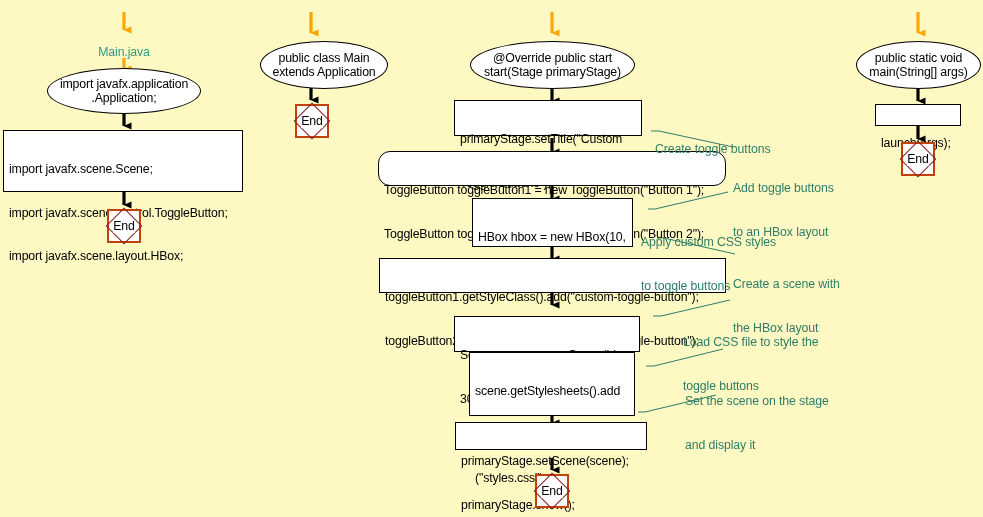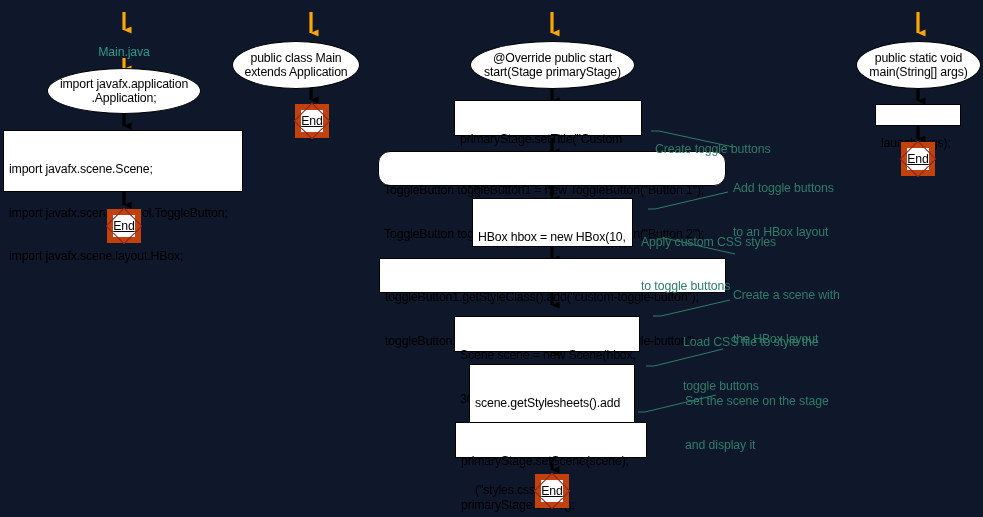--- a/index.html
+++ b/index.html
@@ -4,21 +4,21 @@
 <style>
   html, body {
     margin: 0;
     padding: 0;
     background: #ffffff;
   }
   #canvas {
     position: relative;
     width: 983px;
     height: 517px;
-    background: #0f172a;
+    background: #fef9c3;
     font-family: "Liberation Sans", sans-serif;
     overflow: hidden;
   }
   #svg-layer {
     position: absolute;
     left: 0; top: 0;
     width: 983px;
     height: 517px;
     pointer-events: none;
   }
@@ -50,26 +50,25 @@
     display: flex;
     flex-direction: column;
     align-items: center;
     justify-content: center;
     text-align: center;
     white-space: pre;
     letter-spacing: -0.15px;
   }
 
   .endnode {
-    border: 6px solid #c2410c;
+    border: 2px solid #c2410c;
     background: #ffffff;
     display: flex;
     align-items: center;
     justify-content: center;
-    text-decoration: underline;
   }
   .endnode .dia {
     position: absolute;
     left: 50%;
     top: 50%;
     transform: translate(-50%, -50%) rotate(45deg);
     border: 1px solid #8b2323;
     background: transparent;
   }
   .endnode .endlabel {
@@ -159,21 +158,21 @@
     <div>import javafx.scene.Scene;</div>
     <div>import javafx.scene.control.ToggleButton;</div>
     <div>import javafx.scene.layout.HBox;</div>
   </div>
 
   <div class="node endnode" style="left:107px; top:209px; width:34px; height:34px;">
     <span class="dia" style="width:24px; height:24px;"></span>
     <span class="endlabel">End</span>
   </div>
 
-  <div class="node ellipse" style="left:232px; top:41px; width:128px; height:48px;">
+  <div class="node ellipse" style="left:260px; top:41px; width:128px; height:48px;">
     <div>public class Main</div>
     <div>extends Application</div>
   </div>
 
   <div class="node endnode" style="left:295px; top:104px; width:34px; height:34px;">
     <span class="dia" style="width:24px; height:24px;"></span>
     <span class="endlabel">End</span>
   </div>
 
   <div class="node ellipse" style="left:470px; top:41px; width:165px; height:48px;">
@@ -200,28 +199,28 @@
   <div class="node proc" style="left:379px; top:258px; width:347px; height:35px;">
     <div>toggleButton1.getStyleClass().add("custom-toggle-button");</div>
     <div>toggleButton2.getStyleClass().add("custom-toggle-button");</div>
   </div>
 
   <div class="node proc" style="left:454px; top:316px; width:186px; height:36px;">
     <div>Scene scene = new Scene(hbox,</div>
     <div>300, 200);</div>
   </div>
 
-  <div class="node proc" style="left:469px; top:364px; width:166px; height:64px;">
+  <div class="node proc" style="left:469px; top:352px; width:166px; height:64px;">
     <div>scene.getStylesheets().add</div>
     <div>(getClass().getResource</div>
     <div>("styles.css")</div>
     <div>.toExternalForm());</div>
   </div>
 
-  <div class="node proc" style="left:455px; top:422px; width:192px; height:36px;">
+  <div class="node proc" style="left:455px; top:422px; width:192px; height:28px;">
     <div>primaryStage.setScene(scene);</div>
     <div>primaryStage.show();</div>
   </div>
 
   <div class="node endnode" style="left:535px; top:474px; width:34px; height:34px;">
     <span class="dia" style="width:24px; height:24px;"></span>
     <span class="endlabel">End</span>
   </div>
 
   <div class="node ellipse" style="left:856px; top:41px; width:125px; height:48px;">
@@ -245,21 +244,21 @@
   <div class="note" style="left:733px; top:152px;">
     <div>Add toggle buttons</div>
     <div>to an HBox layout</div>
   </div>
 
   <div class="note" style="left:641px; top:206px;">
     <div>Apply custom CSS styles</div>
     <div>to toggle buttons</div>
   </div>
 
-  <div class="note" style="left:733px; top:259px;">
+  <div class="note" style="left:733px; top:248px;">
     <div>Create a scene with</div>
     <div>the HBox layout</div>
   </div>
 
   <div class="note" style="left:683px; top:306px;">
     <div>Load CSS file to style the</div>
     <div>toggle buttons</div>
   </div>
 
   <div class="note" style="left:643px; top:365px;margin-left:42px;">

